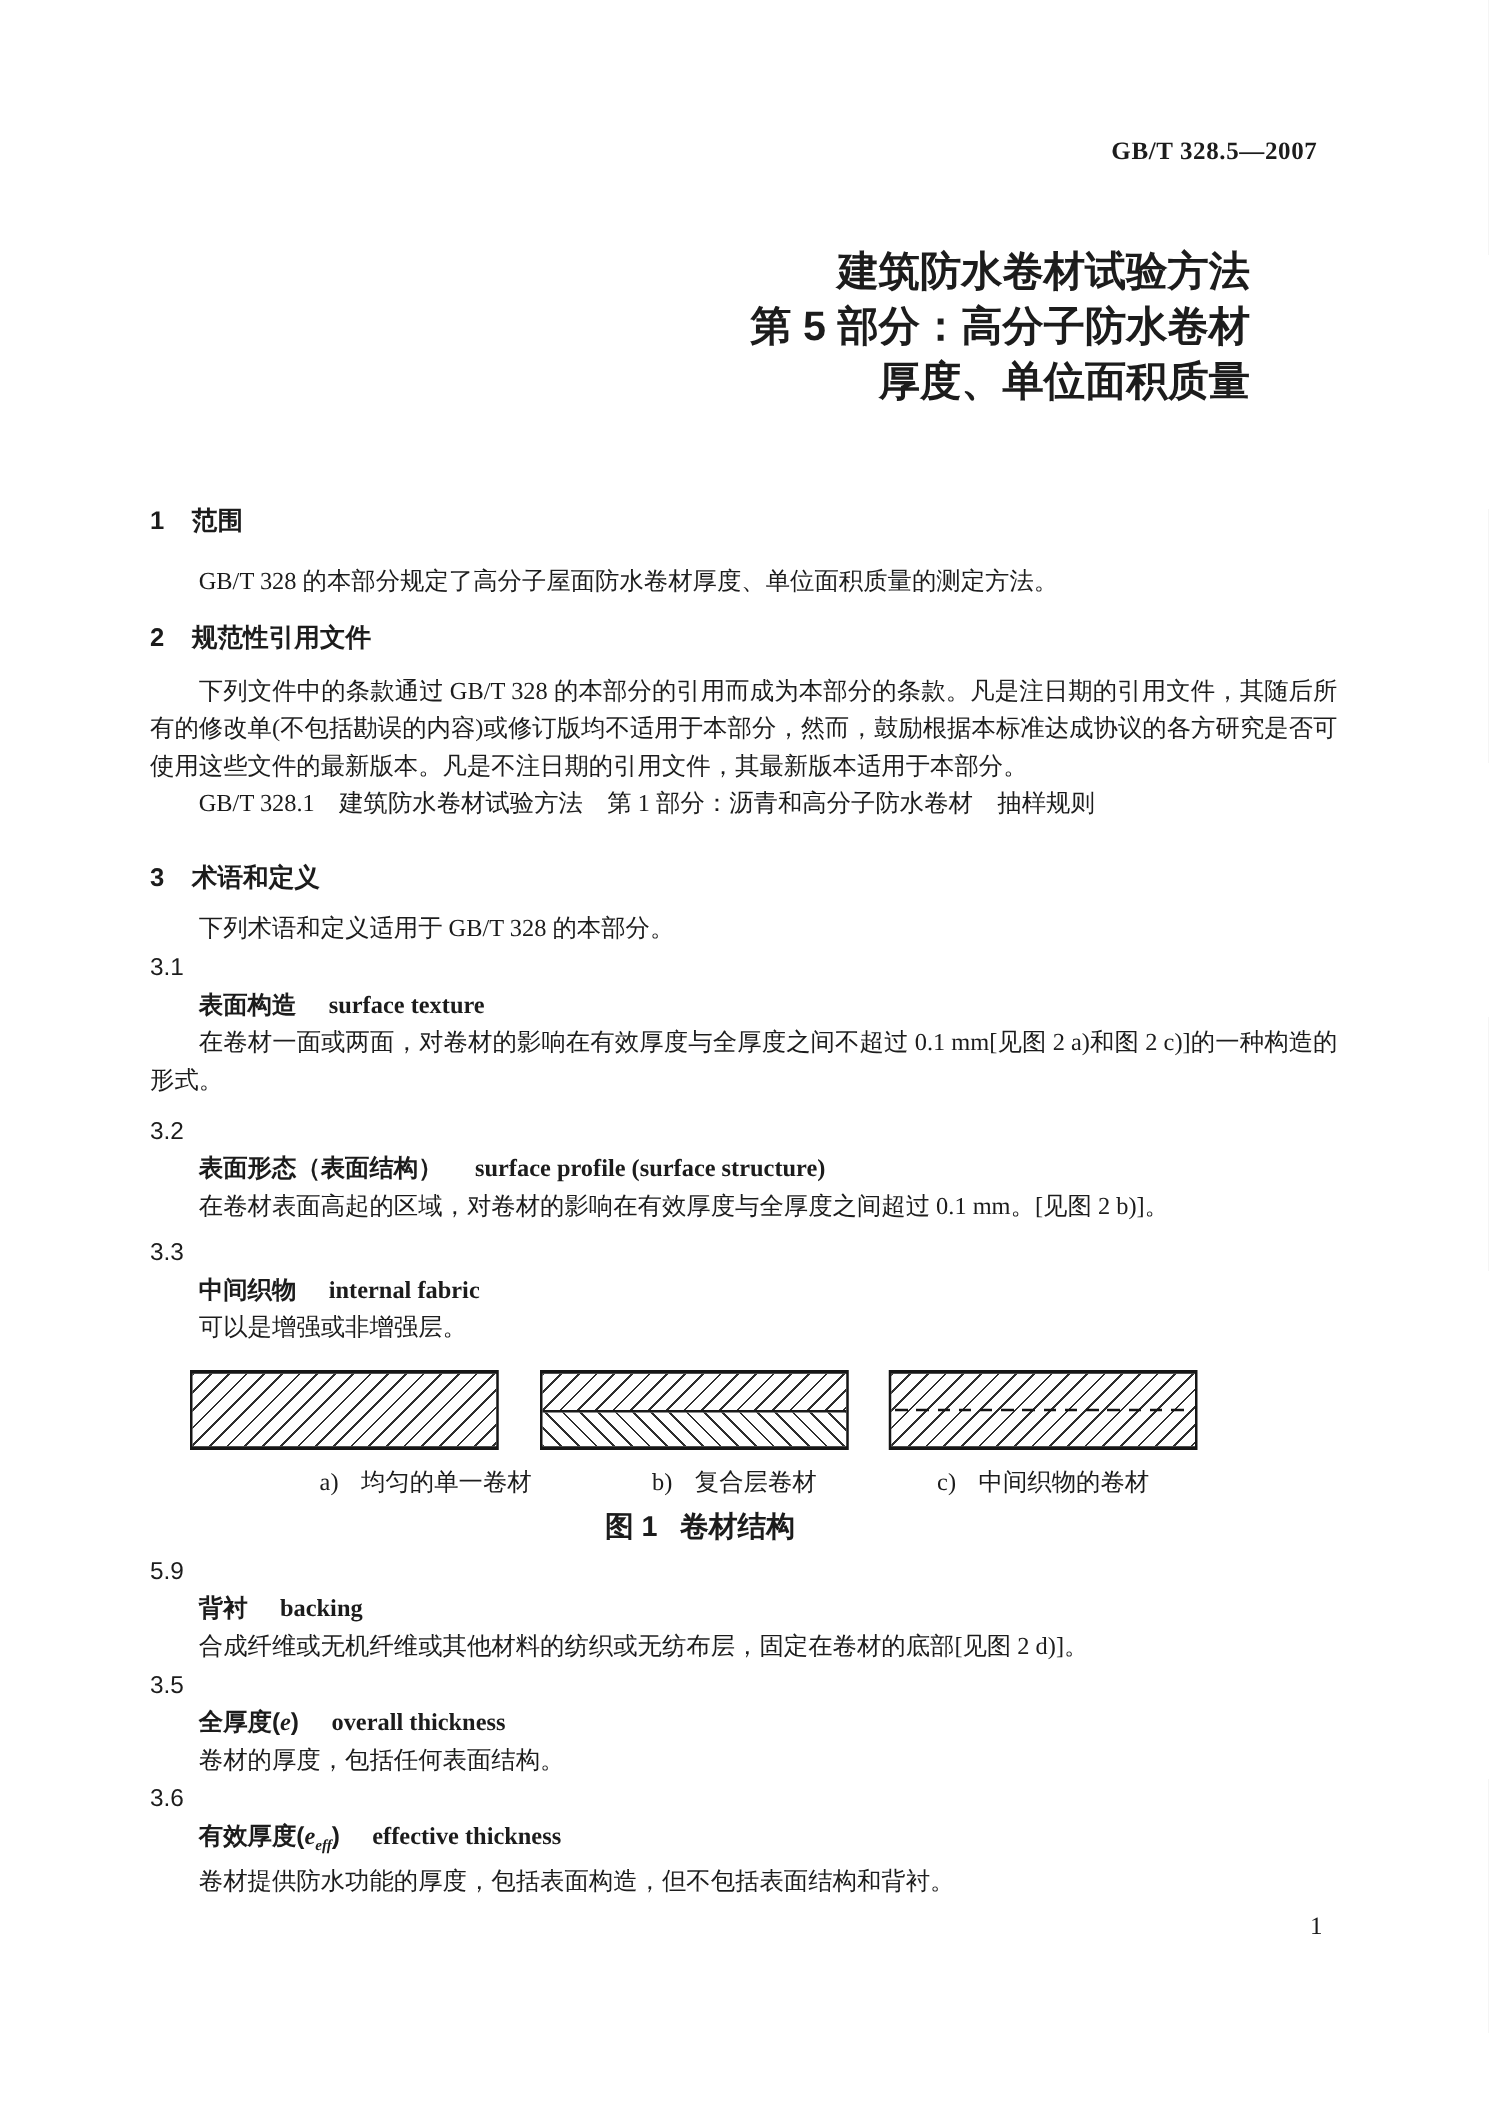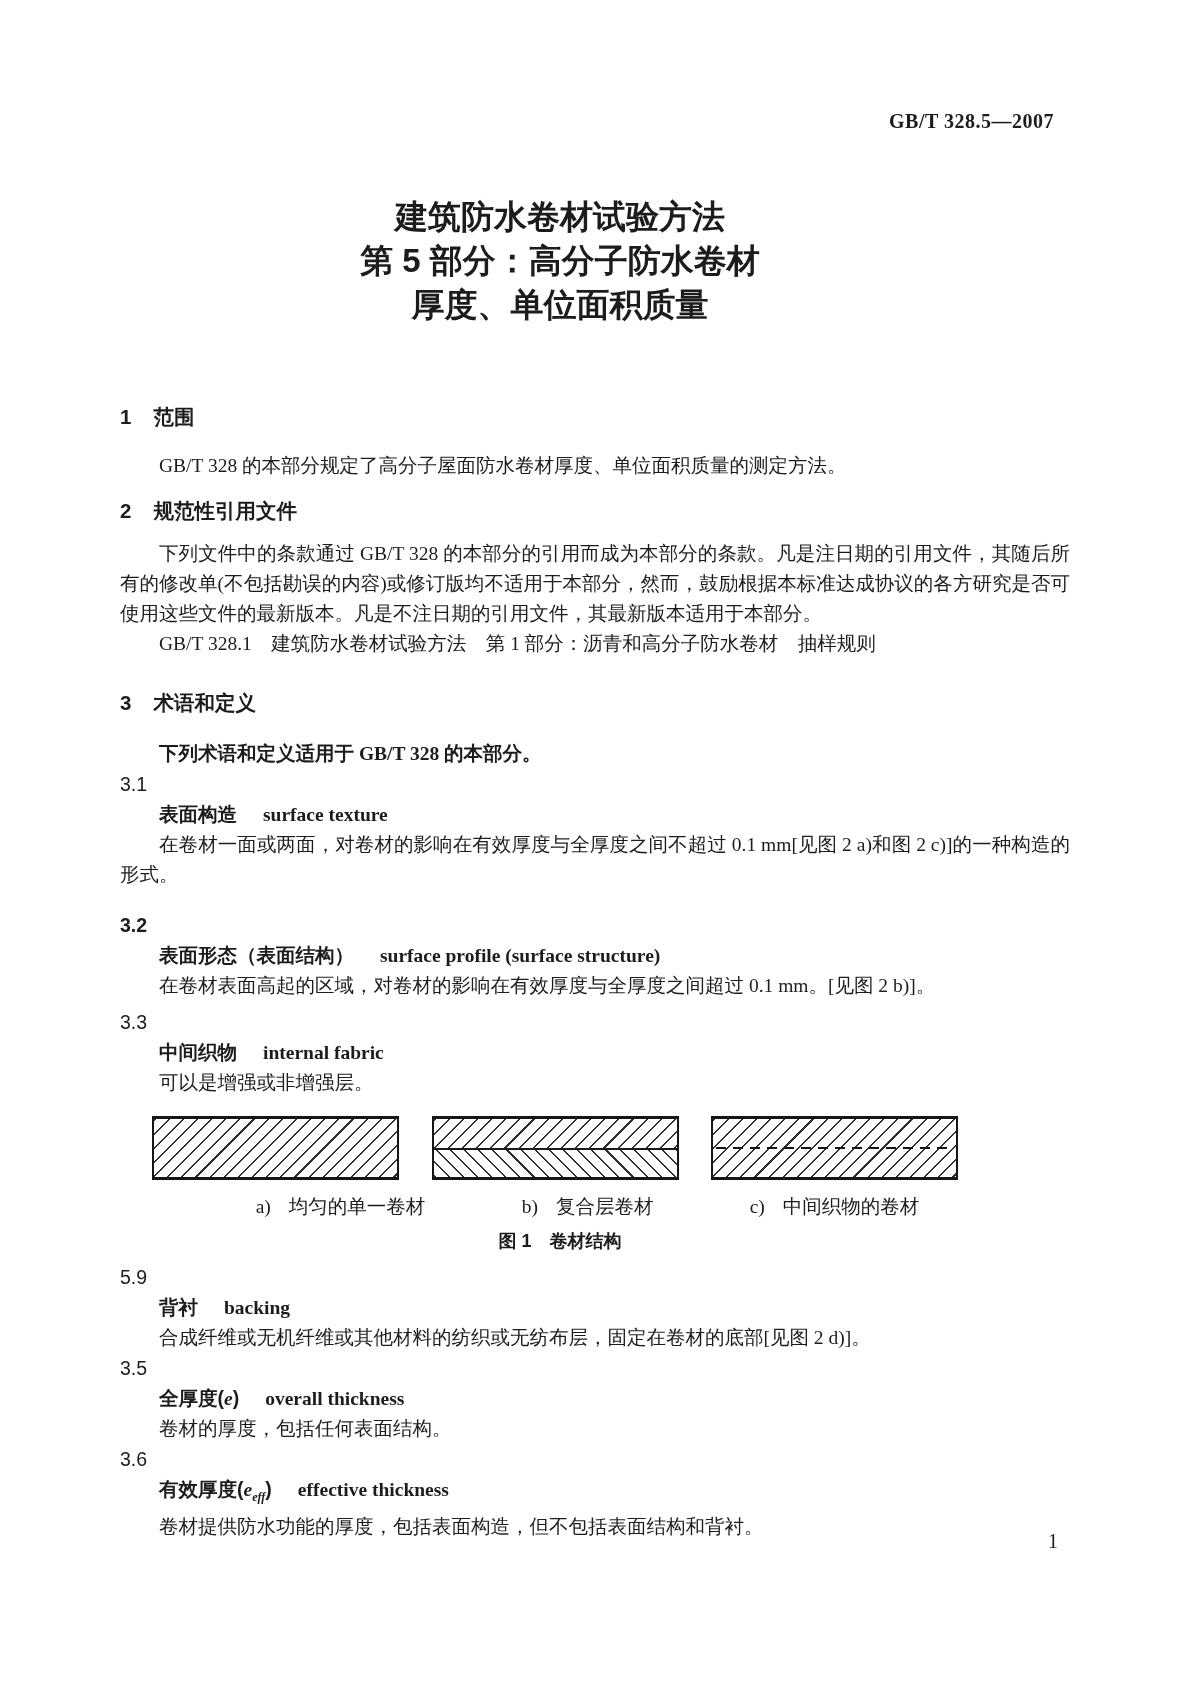--- a/index.html
+++ b/index.html
@@ -26,42 +26,42 @@
   }
   .std-code {
     font-family: "Liberation Serif", "DejaVu Serif", serif;
     font-weight: 700;
     font-size: 20px;
     letter-spacing: 0.5px;
   }
   .doc-title {
     margin-top: 62px;
     padding-right: 70px;
-    text-align: center;
+    text-align: right;
     font-family: "Liberation Sans", "DejaVu Sans", sans-serif;
     font-weight: 700;
     font-size: 33px;
     line-height: 44px;
   }
   .sec-h {
     font-family: "Liberation Sans", "DejaVu Sans", sans-serif;
     font-weight: 700;
     font-size: 20.5px;
     line-height: 32px;
   }
   .sec-h .sec-num { margin-right: 22px; }
   .h1-range { margin-top: 74px; }
   .h2-refs  { margin-top: 14px; }
   .h3-terms { margin-top: 28px; }
   p.body {
     line-height: 30px;
     text-align: justify;
   }
   p.indent { text-indent: 2em; }
-  .mt4  { margin-top: 20px; font-weight: bold; }
+  .mt4  { margin-top: 10px; }
   .mt6  { margin-top: 6px; }
   .mt8  { margin-top: 0; }
   .mt12 { margin-top: 12px; }
   .mt18 { margin-top: 18px; }
   .clause-num {
     font-family: "Liberation Sans", "DejaVu Sans", sans-serif;
     font-size: 19.5px;
     line-height: 30px;
   }
   .term-line {
@@ -127,21 +127,21 @@
     justify-content: flex-end;
     line-height: 30px;
   }
   .fig-label { width: 247px; text-align: center; }
   .fig-label .lab { margin-left: 18px; }
   .fig-caption {
     margin-top: 4px;
     text-align: center;
     font-family: "Liberation Sans", "DejaVu Sans", sans-serif;
     font-weight: 700;
-    font-size: 18px;
+    font-size: 23px;
     line-height: 30px;
     padding-right: 70px;
   }
   .fig-caption .cap-t { margin-left: 18px; }
   .page-num {
     position: absolute;
     top: 1528px;
     right: 133px;
     font-size: 20px;
     line-height: 26px;

